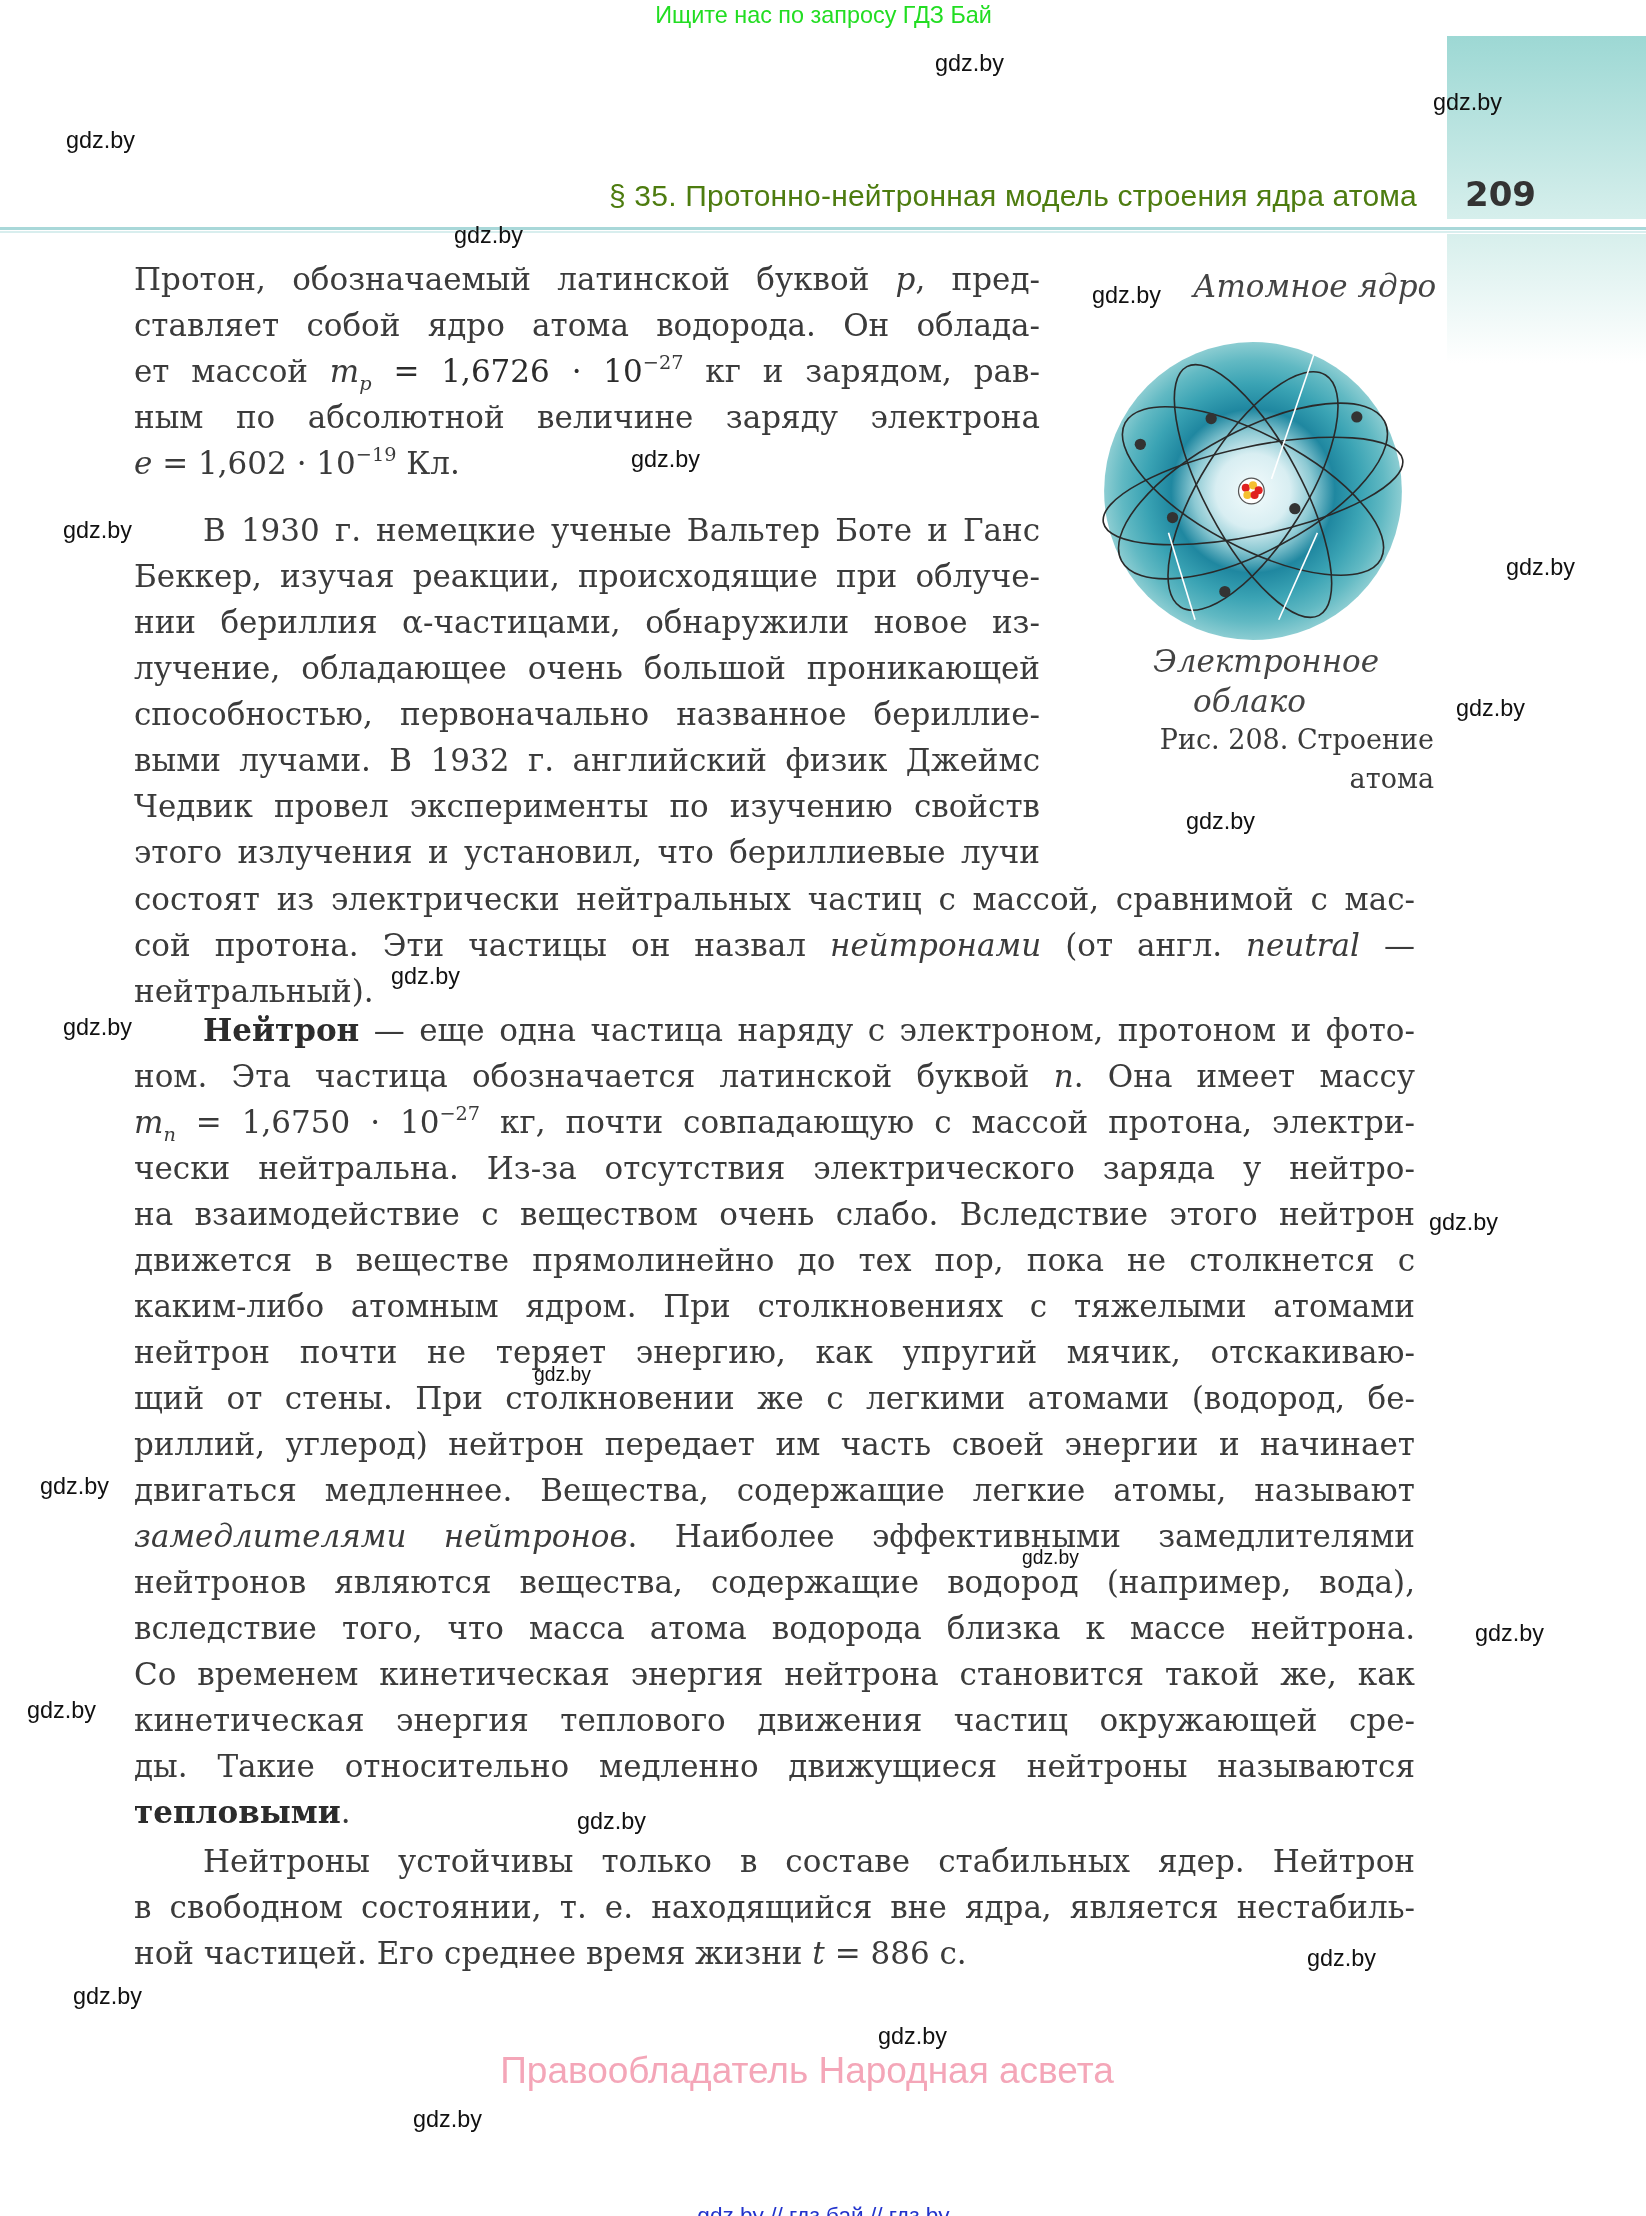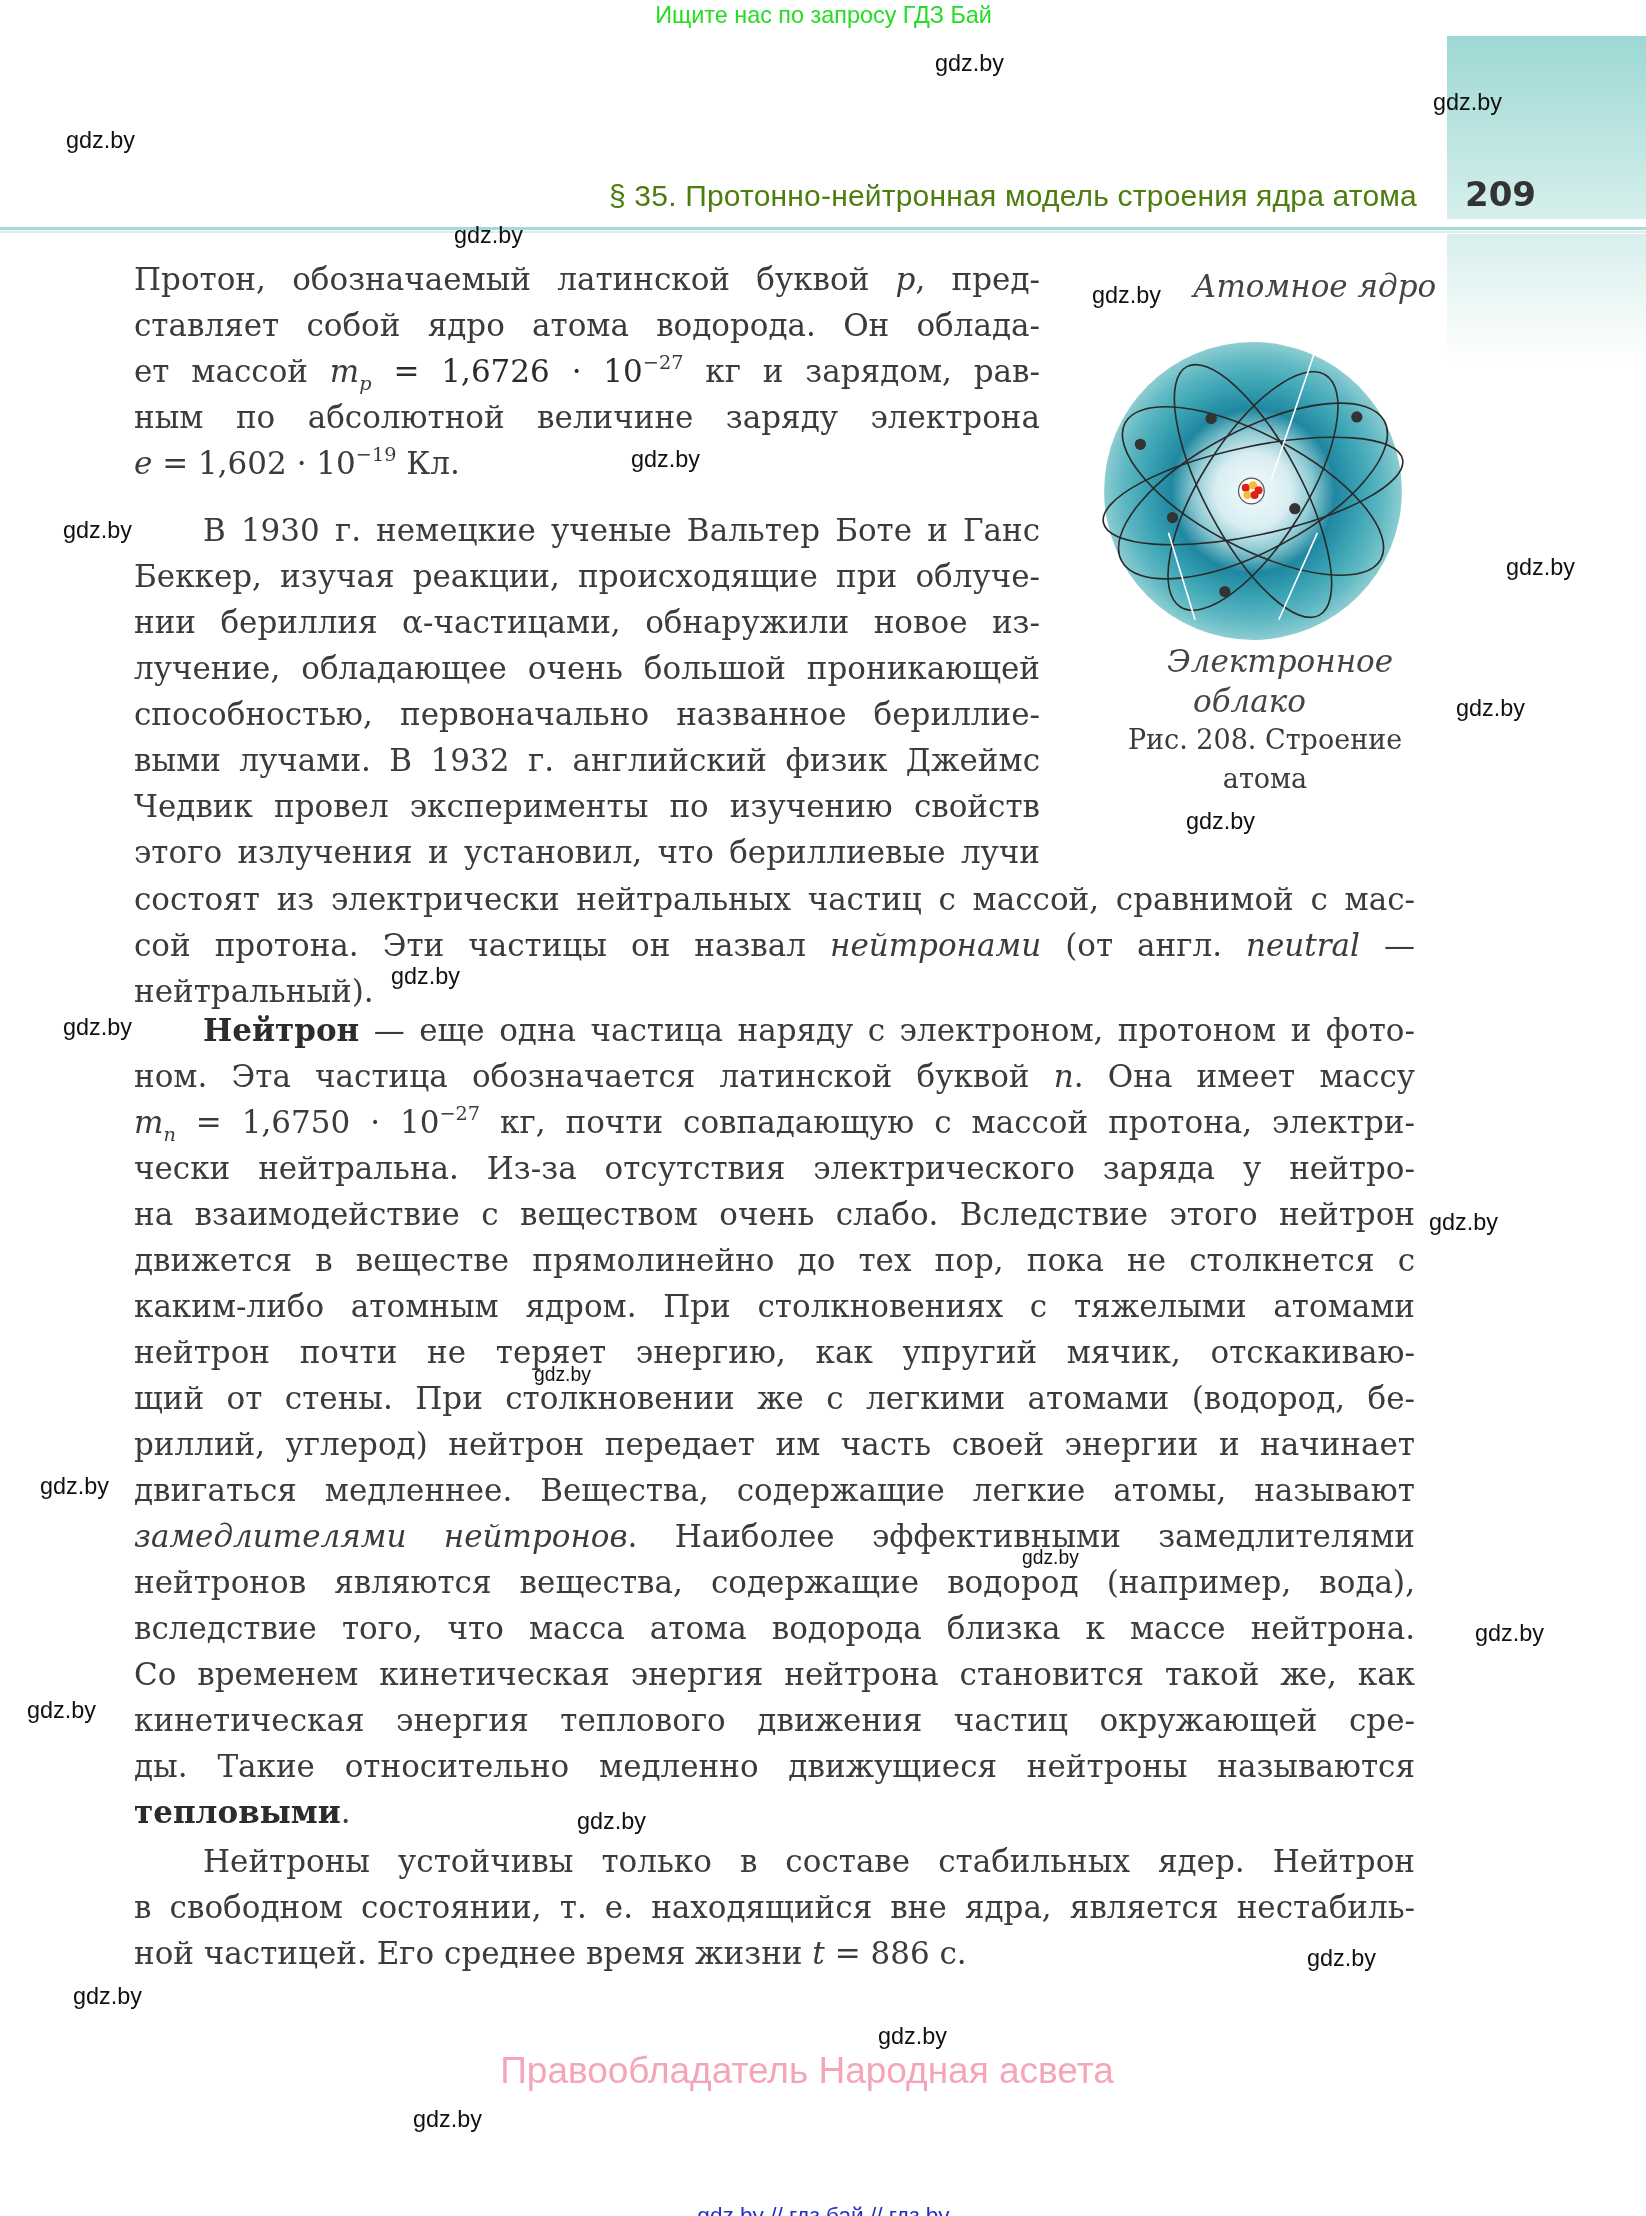--- a/index.html
+++ b/index.html
@@ -25,21 +25,21 @@
   .indent { padding-left: 69px; }
   .col-narrow { left: 134px; width: 906px; }
   .col-wide { left: 134px; width: 1281px; }
   em, .it { font-style: italic; }
   b { font-weight: bold; color: #2c2c2c; }
   sup { font-size: 19.3px; vertical-align: 13px; line-height: 0; }
   sub { font-size: 19.3px; vertical-align: -8px; line-height: 0; }
 
   .figure { left: 1092px; top: 250px; width: 338px; height: 451px; margin-top: 24px; }
   .fig-label { position: absolute; font-family: "DejaVu Serif", serif; font-style: italic; font-size: 31px; color: #444; white-space: nowrap; }
-  .caption { left: 1096px; top: 720px; width: 338px; text-align: center; font-family: "DejaVu Serif", serif; font-size: 27px; line-height: 39px; color: #3b3b3b; }
+  .caption { left: 1096px; top: 720px; width: 338px; text-align: right; font-family: "DejaVu Serif", serif; font-size: 27px; line-height: 39px; color: #3b3b3b; }
 
   .copyright { left: 0; width: 1614px; top: 2050px; text-align: center; font-family: "Liberation Sans", sans-serif; font-size: 37px; color: #f4a6b8; }
   .footer-links { left: 0; width: 1647px; top: 2171px; text-align: center; font-family: "Liberation Sans", sans-serif; font-size: 22.6px; color: #2233cc; margin-top: 32px; }
 </style>
 </head>
 <body>
 
 <div class="abs top-banner">Ищите нас по запросу ГДЗ Бай</div>
 
 <div class="abs teal-top"></div>
@@ -138,21 +138,21 @@
       <circle cx="217" cy="199" r="5" fill="#e02020"></circle>
       <circle cx="203" cy="205" r="5" fill="#f5c030"></circle>
       <circle cx="212" cy="205" r="5" fill="#e02020"></circle>
     </g>
     <g stroke="#ffffff" stroke-width="2">
       <line x1="296" y1="0" x2="233" y2="185"></line>
       <line x1="105" y1="252" x2="138" y2="360"></line>
       <line x1="290" y1="252" x2="242" y2="360"></line>
     </g>
   </svg>
-  <span class="fig-label" style="left:75px; top:369px;">Электронное</span>
+  <span class="fig-label" style="left:61px; top:369px;">Электронное</span>
   <span class="fig-label" style="left:101px; top:409px;">облако</span>
 </div>
 <div class="abs caption">
   <div>Рис. 208. Строение</div>
   <div>атома</div>
 </div>
 
 <span class="wm" style="left:935px; top:50px;">gdz.by</span>
 <span class="wm" style="left:1433px; top:89px;">gdz.by</span>
 <span class="wm" style="left:66px; top:127px;">gdz.by</span>

